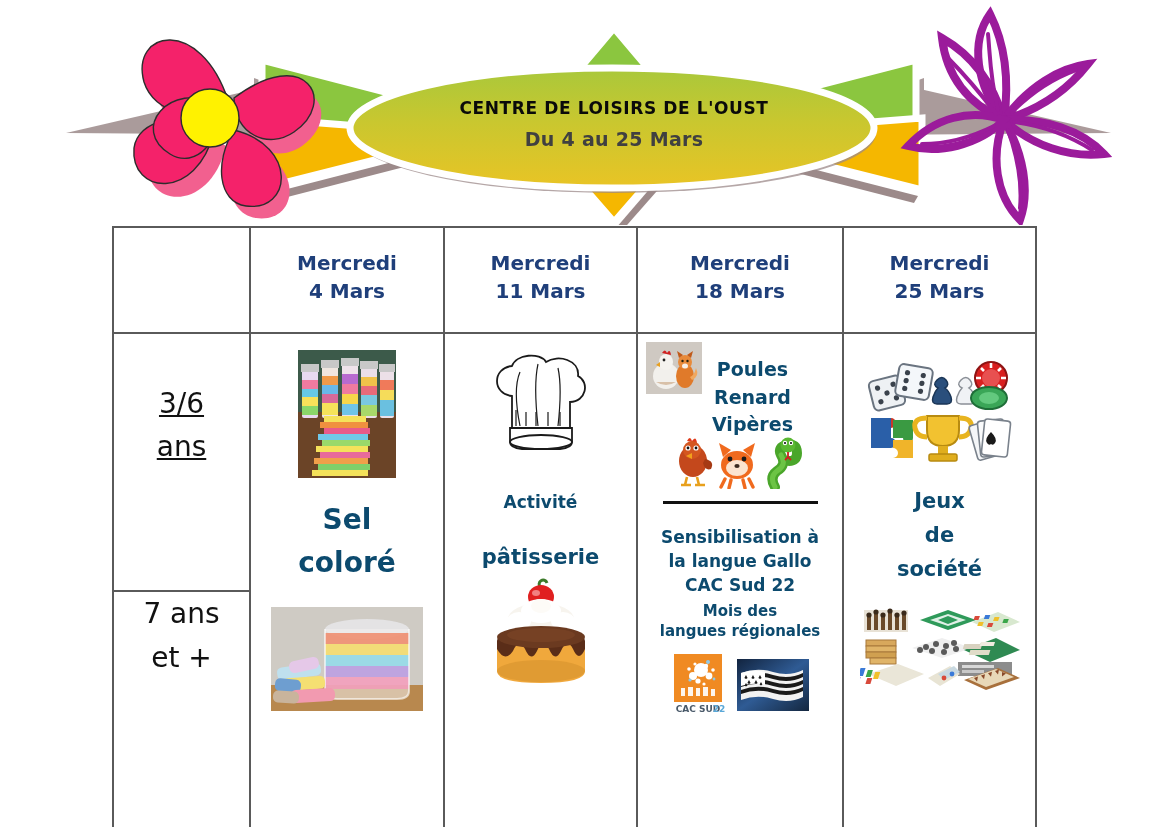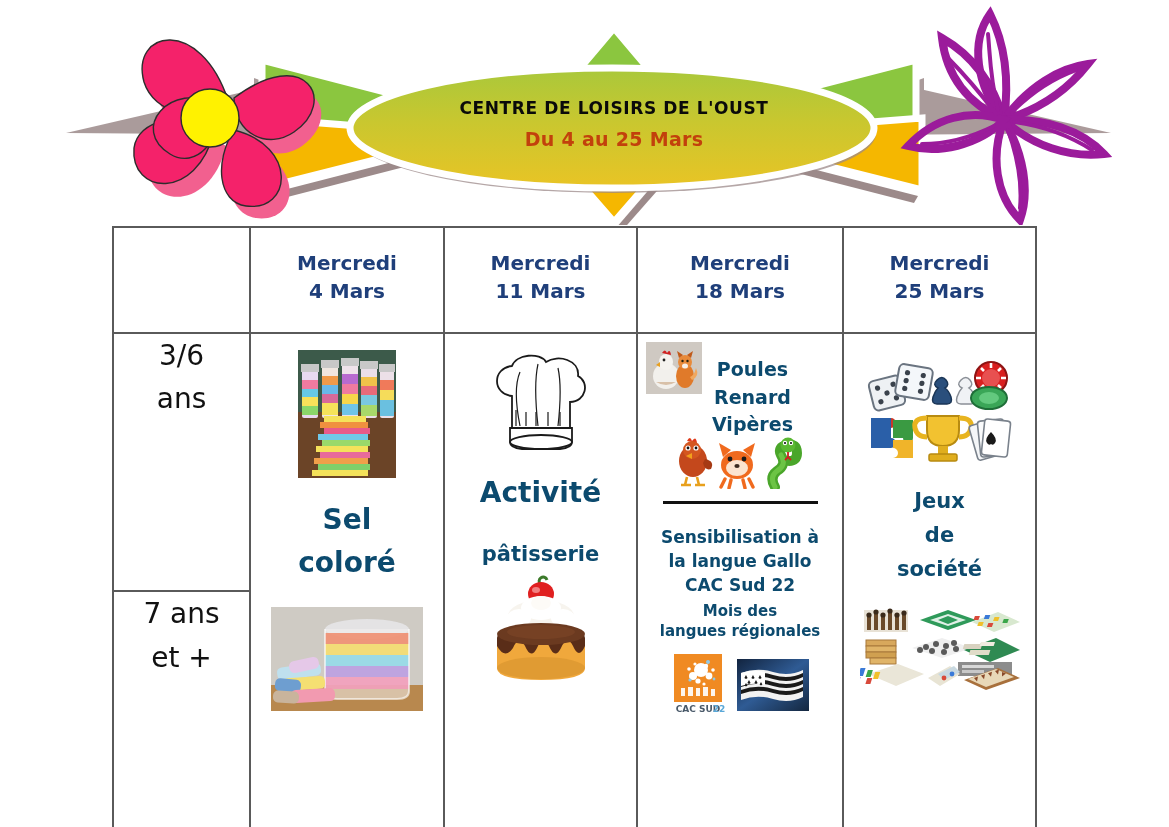--- a/index.html
+++ b/index.html
@@ -23,21 +23,21 @@
     position:absolute;left:330px;top:98px;width:560px;
     text-align:center;
     font-family:"DejaVu Sans", sans-serif;
     font-size:17px;font-weight:bold;color:#0a0a0a;
     letter-spacing:.6px;
   }
   #title-sub{
     position:absolute;left:330px;top:128px;width:560px;
     text-align:center;
     font-family:"DejaVu Sans", sans-serif;
-    font-size:19px;font-weight:bold;color:#c2410c;
+    font-size:19px;font-weight:bold;color:#404040;
     letter-spacing:.3px;
   }
 
   
   #schedule{
     position:absolute;left:112px;top:226px;
     width:925px;height:527px;
     border-collapse:collapse;
     table-layout:fixed;
   }
@@ -69,21 +69,21 @@
   .day-head .d2{display:block;}
 
   .age-label{
     text-align:center;
     font-family:"DejaVu Sans", sans-serif;
     font-size:28px;
     color:#111111;
     line-height:1.55;
   }
   .age-label .l2{display:block;}
-  .age-blue{}
+  .age-blue{padding-top:48px;text-decoration:underline;}
   .age-yellow{}
 
   
   .cell-body{
     display:flex;flex-direction:column;align-items:center;
     height:523px;
     box-sizing:border-box;
   }
   .act-text{
     text-align:center;
@@ -92,21 +92,21 @@
     color:#0c4a6e;
   }
 
   
   .c1-pic1{margin-top:16px;}
   .c1-txt{font-size:28px;line-height:1.55;margin-top:20px;}
   .c1-pic2{margin-top:22px;}
 
   
   .c2-hat{margin-top:18px;}
-  .c2-t1{font-size:28px;margin-top:14px;}
+  .c2-t1{font-size:17px;margin-top:30px;}
   .c2-t2{font-size:21px;margin-top:33px;}
   .c2-cake{margin-top:6px;}
 
   
   .c3-top{display:flex;align-items:flex-start;margin-top:8px;width:100%;padding-left:8px;box-sizing:border-box;}
   .c3-anim-txt{font-size:19px;line-height:1.45;margin-left:10px;margin-top:14px;text-align:center;}
   .c3-critters{margin-top:-4px;}
   .c3-rule{width:155px;height:3px;background:#111;margin-top:12px;}
   .c3-big{font-size:17px;line-height:1.42;margin-top:21px;}
   .c3-small{font-size:15px;line-height:1.35;margin-top:4px;font-weight:bold;}

